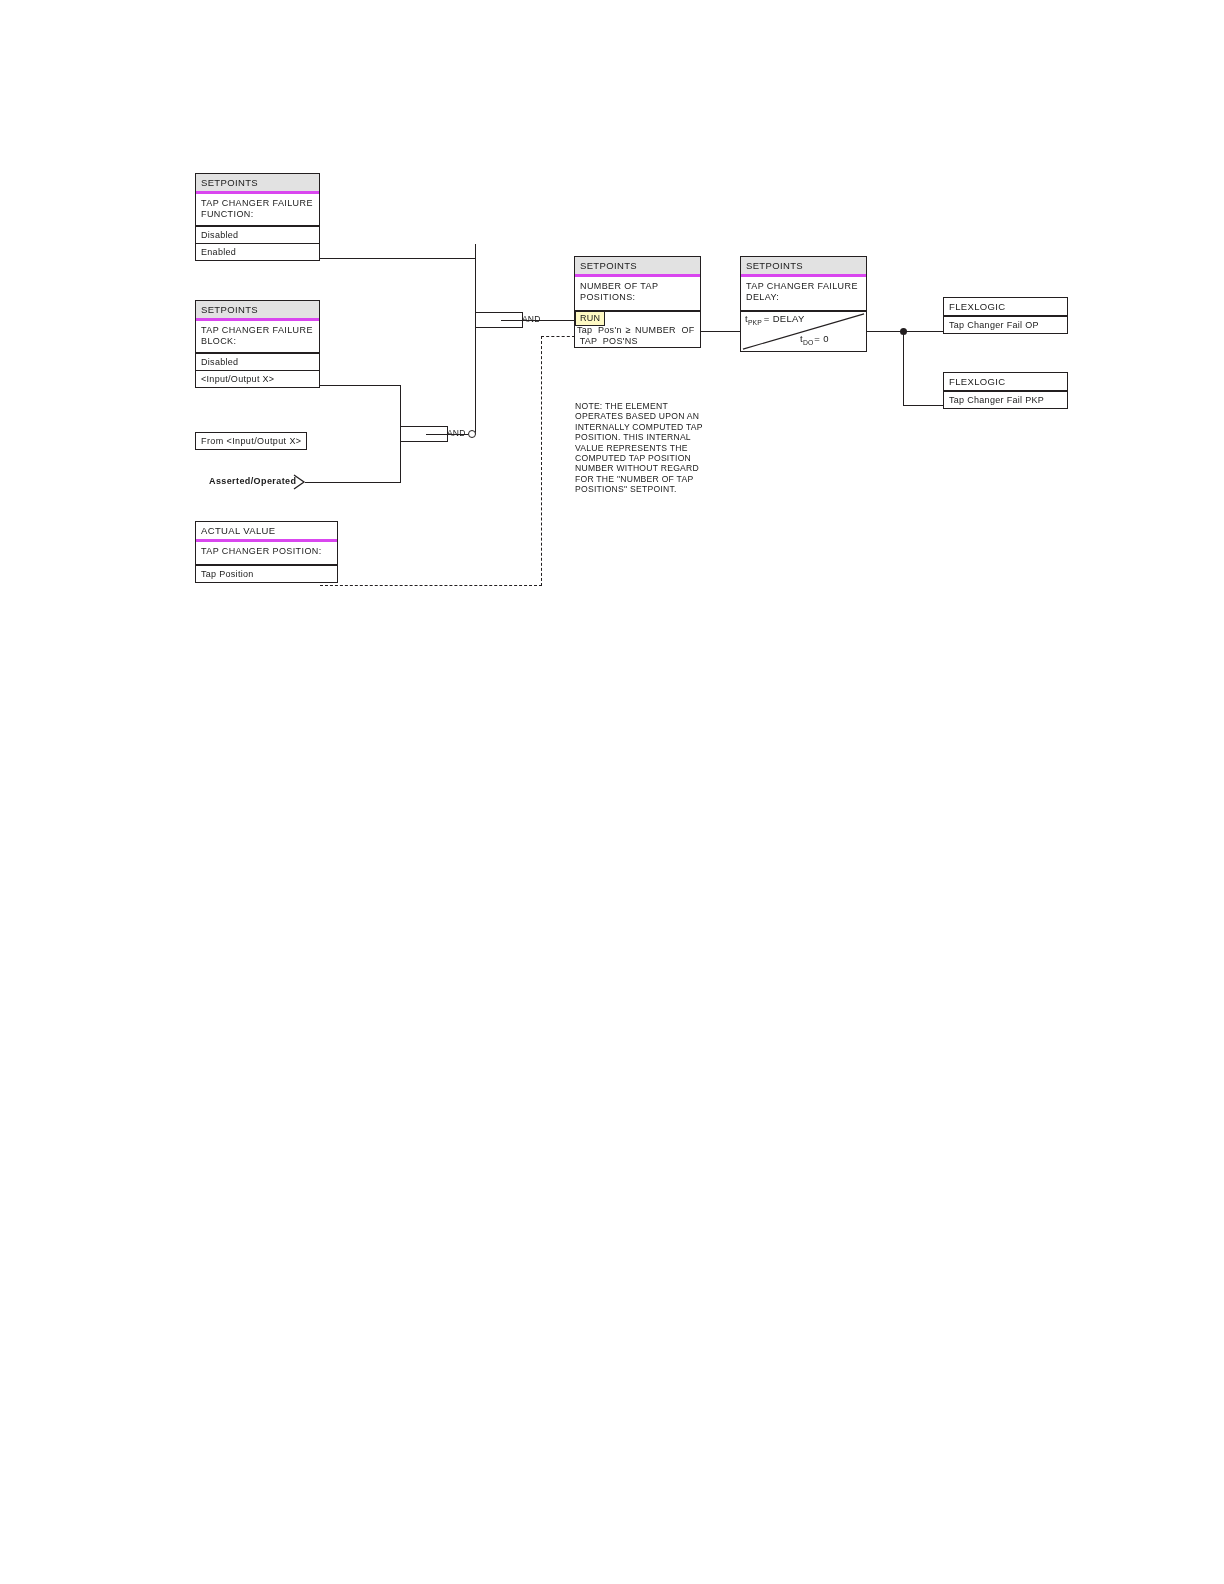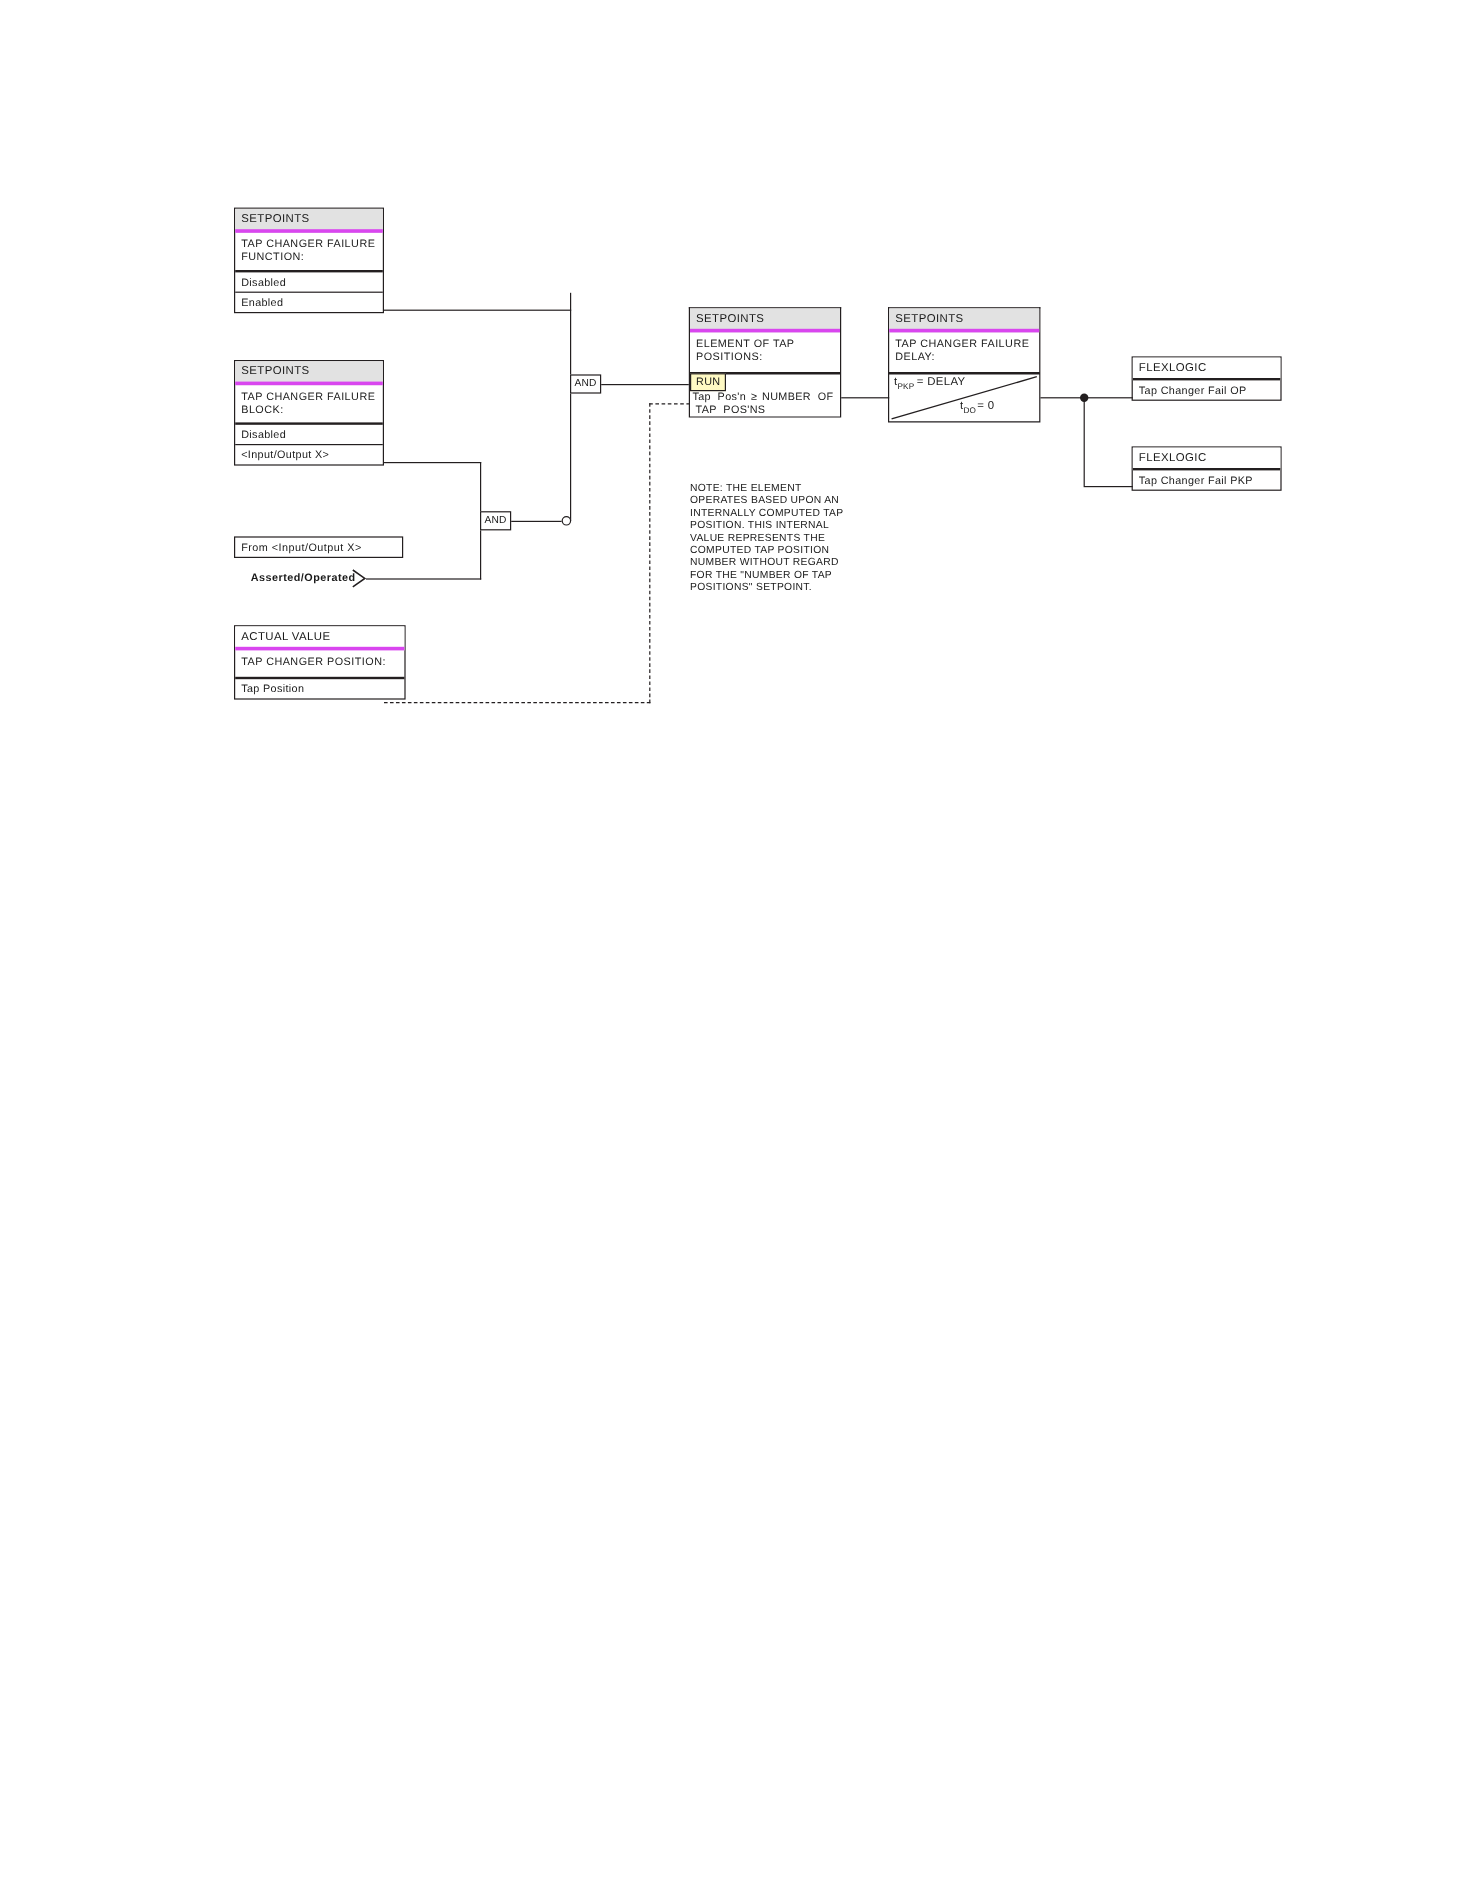--- a/index.html
+++ b/index.html
@@ -125,22 +125,22 @@
   }
 
   
   .gate {
     position: absolute;
     box-sizing: border-box;
     border: 1.3px solid #231f20;
     background: #ffffff;
     font-size: 8.5px;
     letter-spacing: .2px;
-    text-align: center;
     line-height: 13px;
+    padding-left: 46px;
   }
 
   
   .cmp-body {
     position: absolute;
     box-sizing: border-box;
     border: 1px solid #231f20;
     border-top: 2px solid #231f20;
     background: #ffffff;
   }
@@ -208,38 +208,38 @@
   </div>
 
   <div class="blk" style="left:195px; top:300px; width:125px;">
     <div class="hdr">SETPOINTS</div>
     <div class="desc thick" style="height:33px;">TAP  CHANGER  FAILURE
 BLOCK:</div>
     <div class="opt div">Disabled</div>
     <div class="opt">&lt;Input/Output X&gt;</div>
   </div>
 
-  <div class="tbox" style="left:195px; top:447px; width:141px;">
+  <div class="tbox" style="left:195px; top:432px; width:112px;">
     <span>From  &lt;Input/Output  X&gt;</span>
   </div>
   <div class="ftext" style="left:209px; top:476px;font-weight:bold;">Asserted/Operated</div>
 
   <svg class="arrowhead" style="left:293px; top:474px;" width="14" height="16" viewBox="0 0 14 16">
     <path d="M1 1 L11 8 L1 15" fill="none" stroke="#231f20" stroke-width="1.3"></path>
   </svg>
 
   <div class="blk" style="left:195px; top:521px; width:143px;">
     <div class="hdr" style="background:#ffffff;">ACTUAL  VALUE</div>
     <div class="desc thick" style="height:24px;">TAP  CHANGER  POSITION:</div>
     <div class="opt">Tap  Position</div>
   </div>
 
   <div class="blk" style="left:574px; top:256px; width:127px; border-bottom:none;">
     <div class="hdr">SETPOINTS</div>
-    <div class="desc" style="height:33px; border-bottom:none;">ELEMENT  OF  TAP
+    <div class="desc" style="height:33px; border-bottom:none;">NUMBER  OF  TAP
 POSITIONS:</div>
   </div>
   <div class="cmp-body" style="left:574px; top:310px; width:127px; height:38px;"></div>
   <div class="run-tag" style="left:575px; top:311px;">RUN</div>
   <div class="cmp-eq" style="left:577px; top:325px;"><span>Tap  Pos'n</span><span style="padding:0 4px;">≥</span><span style="white-space:pre;">NUMBER  OF
  TAP  POS'NS</span></div>
 
   <div class="blk" style="left:740px; top:256px; width:127px; border-bottom:none;">
     <div class="hdr">SETPOINTS</div>
     <div class="desc" style="height:33px; border-bottom:none;">TAP  CHANGER  FAILURE

